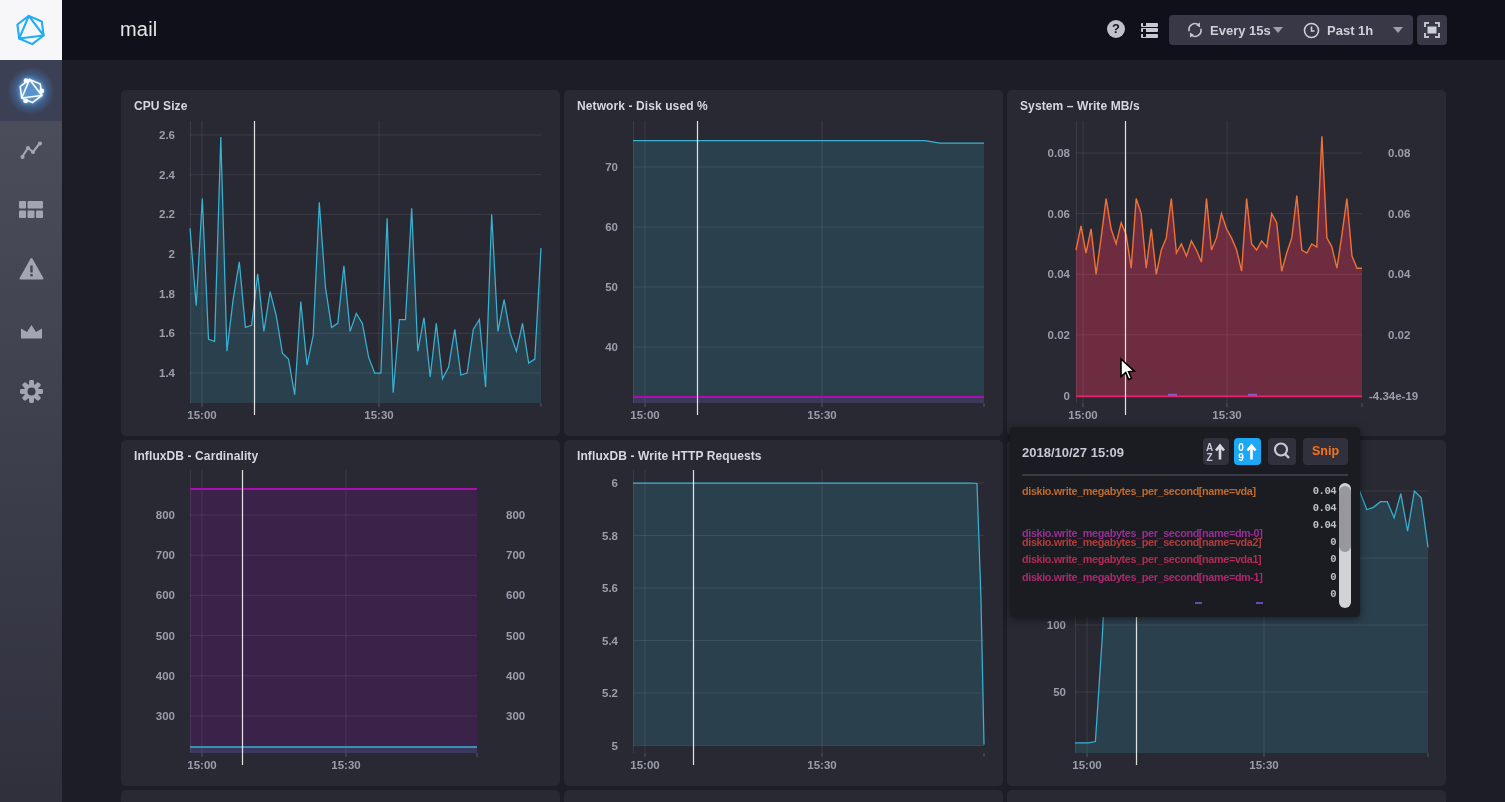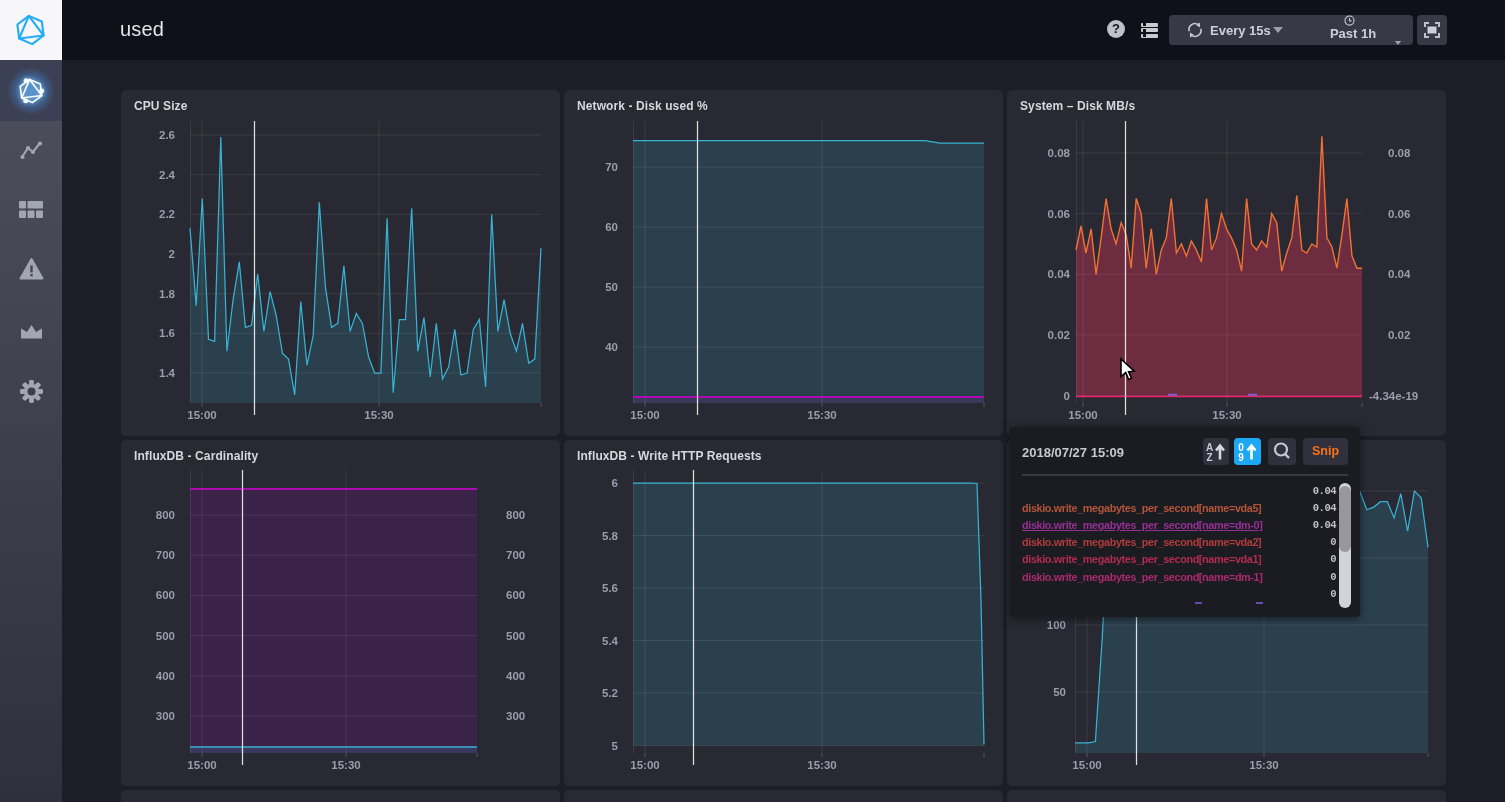--- a/index.html
+++ b/index.html
@@ -15,21 +15,21 @@
 svg text{font-family:"Liberation Sans",sans-serif;}
 .axlab{font-size:11.5px;font-weight:bold;fill:#9a9dab;}
 #legend{left:1010px;top:427px;width:350px;height:190px;background:#1b1b22;border-radius:4px;overflow:hidden;box-shadow:0 2px 8px rgba(0,0,0,.5);}
 .lgbtn{position:absolute;top:11px;height:27px;background:#31313d;border-radius:4px;}
 .lrow{position:absolute;left:12px;width:314px;height:17px;font-family:"Liberation Sans",sans-serif;font-weight:bold;font-size:10.8px;letter-spacing:-0.35px;white-space:nowrap;}
 .lval{position:absolute;right:24px;font-family:"Liberation Mono",monospace;font-weight:bold;font-size:10.5px;color:#bfc2c9;letter-spacing:-0.5px;}
 </style></head>
 <body>
 
 <div class="abs" id="nav"></div>
-<div class="abs" id="navtitle">used</div>
+<div class="abs" id="navtitle">mail</div>
 <div class="abs" style="left:1107px;top:20px;width:18px;height:18px;border-radius:50%;background:#bec1c9;color:#14141b;font-weight:bold;font-size:13px;text-align:center;line-height:18px;">?</div>
 <div class="abs" style="left:1140.5px;top:22.5px;width:17px;height:4px;border-radius:1px;background:#c7cad1;"></div>
 <div class="abs" style="left:1142.5px;top:23.0px;width:3px;height:3px;background:#10101a;"></div>
 <div class="abs" style="left:1140.5px;top:28px;width:17px;height:4px;border-radius:1px;background:#c7cad1;"></div>
 <div class="abs" style="left:1142.5px;top:28.5px;width:3px;height:3px;background:#10101a;"></div>
 <div class="abs" style="left:1140.5px;top:33.5px;width:17px;height:4px;border-radius:1px;background:#c7cad1;"></div>
 <div class="abs" style="left:1142.5px;top:34.0px;width:3px;height:3px;background:#10101a;"></div>
 <div class="abs btn" style="left:1169px;width:132px;padding:0 18px;">
 <svg width="16" height="16" viewBox="0 0 16 16" style="margin-right:7px;">
       <g fill="none" stroke="#c3c6cd" stroke-width="1.6">
@@ -37,21 +37,21 @@
         <path d="M13.8 6.8 A6 6 0 0 1 4.2 13.0"></path>
       </g>
       <path d="M12.9 0.6 L13.1 5.4 L8.9 3.0 Z" fill="#c3c6cd"></path>
       <path d="M3.1 15.4 L2.9 10.6 L7.1 13.0 Z" fill="#c3c6cd"></path>
     </svg>
 <span>Every 15s</span>
 <svg width="10" height="6" viewBox="0 0 10 6" style="margin-left:auto;">
       <path d="M0 0 L10 0 L5 6 Z" fill="#9ba0ac"></path>
     </svg>
   </div>
-<div class="abs btn" style="left:1293px;width:120px;padding:0 10px;flex-direction:column;">
+<div class="abs btn" style="left:1293px;width:120px;padding:0 10px;">
 <svg width="17" height="17" viewBox="0 0 17 17" style="margin-right:7px;">
       <circle cx="8.5" cy="8.5" r="7" fill="none" stroke="#cdd0d8" stroke-width="1.6"></circle>
       <path d="M8.5 4.5 L8.5 9 L11.5 9" fill="none" stroke="#cdd0d8" stroke-width="1.6"></path>
     </svg>
 <span>Past 1h</span>
 <svg width="10" height="6" viewBox="0 0 10 6" style="margin-left:auto;">
       <path d="M0 0 L10 0 L5 6 Z" fill="#9ba0ac"></path>
     </svg>
   </div>
 <div class="abs btn" style="left:1417px;width:30px;justify-content:center;">
@@ -185,21 +185,21 @@
     <line x1="420.0" y1="313" x2="420.0" y2="317" stroke="#55555f" stroke-width="1"></line>
     <text x="54" y="261.0" text-anchor="end" class="axlab">40</text>
     <text x="54" y="201.0" text-anchor="end" class="axlab">50</text>
     <text x="54" y="141.0" text-anchor="end" class="axlab">60</text>
     <text x="54" y="81.0" text-anchor="end" class="axlab">70</text>
     <text x="81.0" y="329" text-anchor="middle" class="axlab">15:00</text>
     <text x="258.0" y="329" text-anchor="middle" class="axlab">15:30</text>
     <line x1="133.5" y1="31" x2="133.5" y2="325" stroke="#ffffff" stroke-opacity="0.85" stroke-width="1.25"></line>
   </svg>
 <div class="abs" style="left:1007px;top:90px;width:439px;height:346px;">
-    <div class="ptitle">System – Disk MB/s</div>
+    <div class="ptitle">System – Write MB/s</div>
   </div>
 <svg class="abs" style="left:1007px;top:90px;" width="439" height="346" viewBox="0 0 439 346">
     <polygon points="69.0,306 69.0,160.0 74.0,135.8 79.0,163.0 84.1,138.8 89.1,184.3 94.1,147.9 99.1,108.5 104.1,138.8 109.1,153.9 114.2,132.7 119.2,144.9 124.2,178.2 129.2,108.5 134.2,123.6 139.2,178.2 144.3,138.8 149.3,184.3 154.3,160.0 159.3,147.9 164.3,108.5 169.4,163.0 174.4,153.9 179.4,166.1 184.4,150.9 189.4,160.0 194.4,172.1 199.5,108.5 204.5,160.0 209.5,147.9 214.5,123.6 219.5,138.8 224.5,147.9 229.6,160.0 234.6,181.2 239.6,108.5 244.6,153.9 249.6,160.0 254.6,150.9 259.7,157.0 264.7,123.6 269.7,132.7 274.7,181.2 279.7,163.0 284.8,147.9 289.8,105.5 294.8,160.0 299.8,163.0 304.8,153.9 309.8,157.0 314.9,46.3 319.9,147.9 324.9,157.0 329.9,178.2 334.9,144.9 339.9,108.5 345.0,166.1 350.0,178.2 355.0,178.2 355.0,306" fill="#6e2c40"></polygon>
     <line x1="69" y1="305.5" x2="355" y2="305.5" stroke="rgba(255,255,255,0.085)" stroke-width="1"></line>
     <line x1="69" y1="244.9" x2="355" y2="244.9" stroke="rgba(255,255,255,0.085)" stroke-width="1"></line>
     <line x1="69" y1="184.3" x2="355" y2="184.3" stroke="rgba(255,255,255,0.085)" stroke-width="1"></line>
     <line x1="69" y1="123.6" x2="355" y2="123.6" stroke="rgba(255,255,255,0.085)" stroke-width="1"></line>
     <line x1="69" y1="63.0" x2="355" y2="63.0" stroke="rgba(255,255,255,0.085)" stroke-width="1"></line>
     <line x1="69.5" y1="31" x2="69.5" y2="313" stroke="rgba(255,255,255,0.085)" stroke-width="1"></line>
     <line x1="76.0" y1="31" x2="76.0" y2="313" stroke="rgba(255,255,255,0.085)" stroke-width="1"></line>
@@ -306,44 +306,44 @@
     <line x1="80.0" y1="313" x2="80.0" y2="317" stroke="#55555f" stroke-width="1"></line>
     <line x1="257.0" y1="313" x2="257.0" y2="317" stroke="#55555f" stroke-width="1"></line>
     <line x1="421.0" y1="313" x2="421.0" y2="317" stroke="#55555f" stroke-width="1"></line>
     <text x="59" y="256.0" text-anchor="end" class="axlab">50</text>
     <text x="59" y="189.0" text-anchor="end" class="axlab">100</text>
     <text x="80.0" y="329" text-anchor="middle" class="axlab">15:00</text>
     <text x="257.0" y="329" text-anchor="middle" class="axlab">15:30</text>
     <line x1="129.5" y1="30" x2="129.5" y2="325" stroke="#ffffff" stroke-opacity="0.85" stroke-width="1.25"></line>
   </svg>
 <div class="abs" id="legend">
-<div class="abs" style="left:12px;top:18px;font-size:13px;font-weight:bold;color:#c6c9d1;">2018/07/27 15:09</div>
+<div class="abs" style="left:12px;top:18px;font-size:13px;font-weight:bold;color:#c6c9d1;">2018/10/27 15:09</div>
 <div class="lgbtn" style="left:193px;width:26px;">
 <svg width="26" height="27" viewBox="0 0 26 27">
         <text x="6.5" y="12.5" font-size="10" font-weight="bold" fill="#c6c9d1" text-anchor="middle" font-family="Liberation Sans">A</text>
         <text x="6.5" y="23" font-size="10" font-weight="bold" fill="#c6c9d1" text-anchor="middle" font-family="Liberation Sans">Z</text>
         <path d="M17 21.5 L17 8 M13 12.5 L17 7.5 L21 12.5" stroke="#d6d9df" stroke-width="2.6" fill="none"></path>
       </svg></div>
 <div class="lgbtn" style="left:224px;width:27px;background:#1da8f5;">
 <svg width="27" height="27" viewBox="0 0 27 27">
         <text x="7" y="12.5" font-size="10" font-weight="bold" fill="#fff" text-anchor="middle" font-family="Liberation Sans">0</text>
         <text x="7" y="23" font-size="10" font-weight="bold" fill="#fff" text-anchor="middle" font-family="Liberation Sans">9</text>
         <path d="M17.5 21.5 L17.5 8 M13.5 12.5 L17.5 7.5 L21.5 12.5" stroke="#fff" stroke-width="2.6" fill="none"></path>
       </svg></div>
 <div class="lgbtn" style="left:258px;width:28px;">
 <svg width="28" height="27" viewBox="0 0 28 27">
         <circle cx="13" cy="11.5" r="6" fill="none" stroke="#c6c9d1" stroke-width="2.2"></circle>
         <line x1="17.2" y1="16.2" x2="21" y2="20" stroke="#c6c9d1" stroke-width="2.4"></line>
       </svg></div>
 <div class="lgbtn" style="left:293px;width:45px;text-align:center;line-height:27px;font-size:12.5px;font-weight:bold;color:#f97316;">Snip</div>
 <div class="abs" style="left:12px;top:47px;width:326px;height:2px;background:#393945;"></div>
+<div class="lrow" style="top:58px;color:#bf6a2d;">diskio.write_megabytes_per_second[name=vda]</div>
 <div class="lval" style="top:58px;">0.04</div>
-<div class="lrow" style="top:75px;color:#b25538;">diskio.write_megabytes_per_second[name=vda5]</div>
 <div class="lval" style="top:75px;">0.04</div>
-<div class="lrow" style="top:92px;color:#953093;text-decoration:underline;">diskio.write_megabytes_per_second[name=dm-0]</div>
+<div class="lrow" style="top:100px;color:#953093;">diskio.write_megabytes_per_second[name=dm-0]</div>
 <div class="lval" style="top:92px;">0.04</div>
 <div class="lrow" style="top:109px;color:#b03c3c;">diskio.write_megabytes_per_second[name=vda2]</div>
 <div class="lval" style="top:109px;">0</div>
 <div class="lrow" style="top:126px;color:#b22b52;">diskio.write_megabytes_per_second[name=vda1]</div>
 <div class="lval" style="top:126px;">0</div>
 <div class="lrow" style="top:144px;color:#ab2a6e;">diskio.write_megabytes_per_second[name=dm-1]</div>
 <div class="lval" style="top:144px;">0</div>
 <div class="lval" style="top:161px;">0</div>
 <div class="abs" style="left:185px;top:175px;width:7px;height:2px;background:#6b4ab0;"></div>
 <div class="abs" style="left:246px;top:175px;width:7px;height:2px;background:#6b4ab0;"></div>

